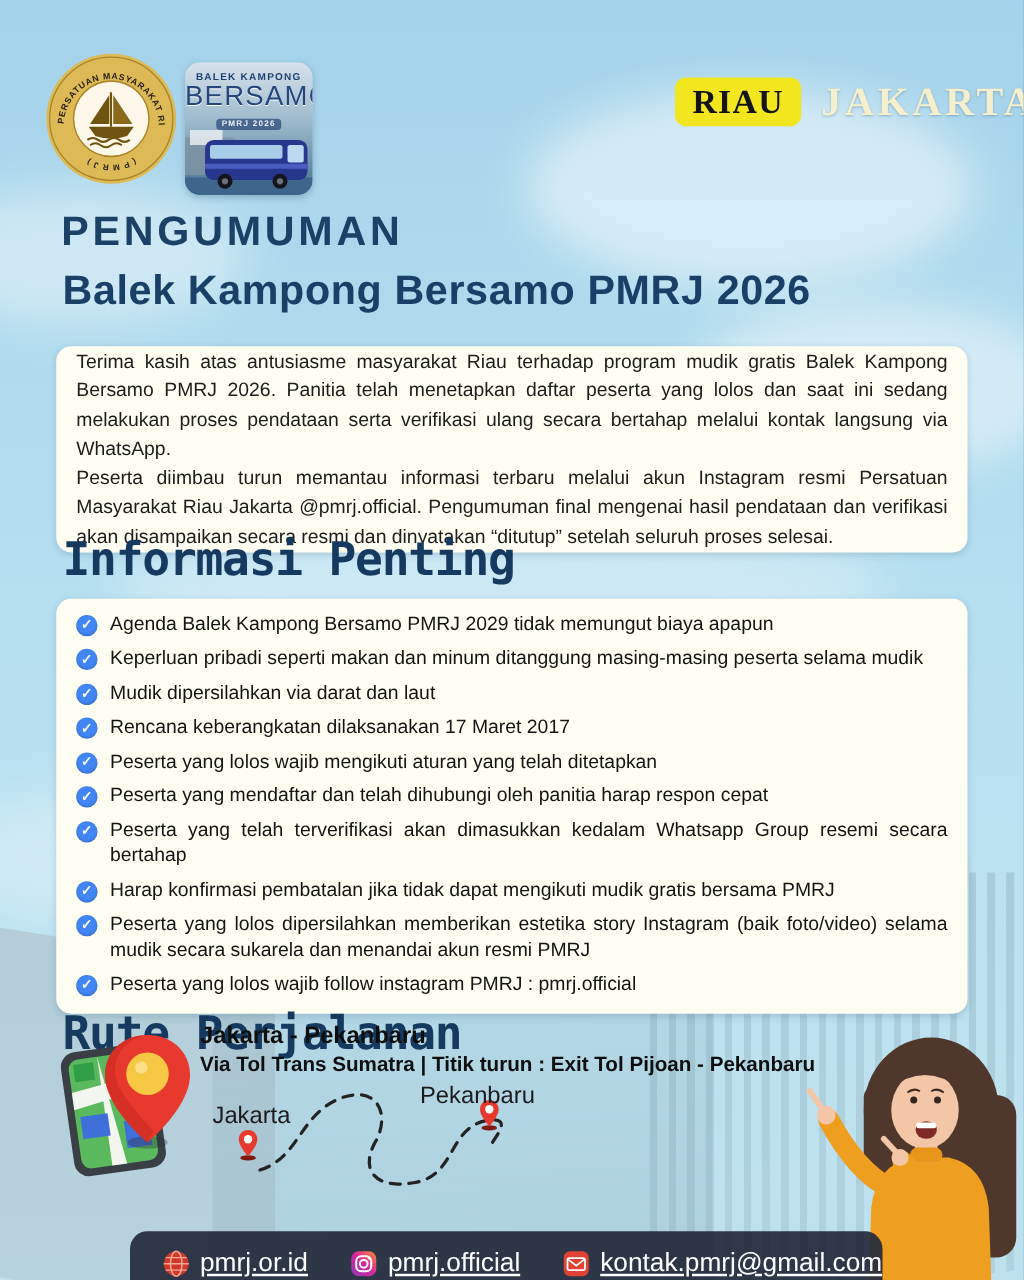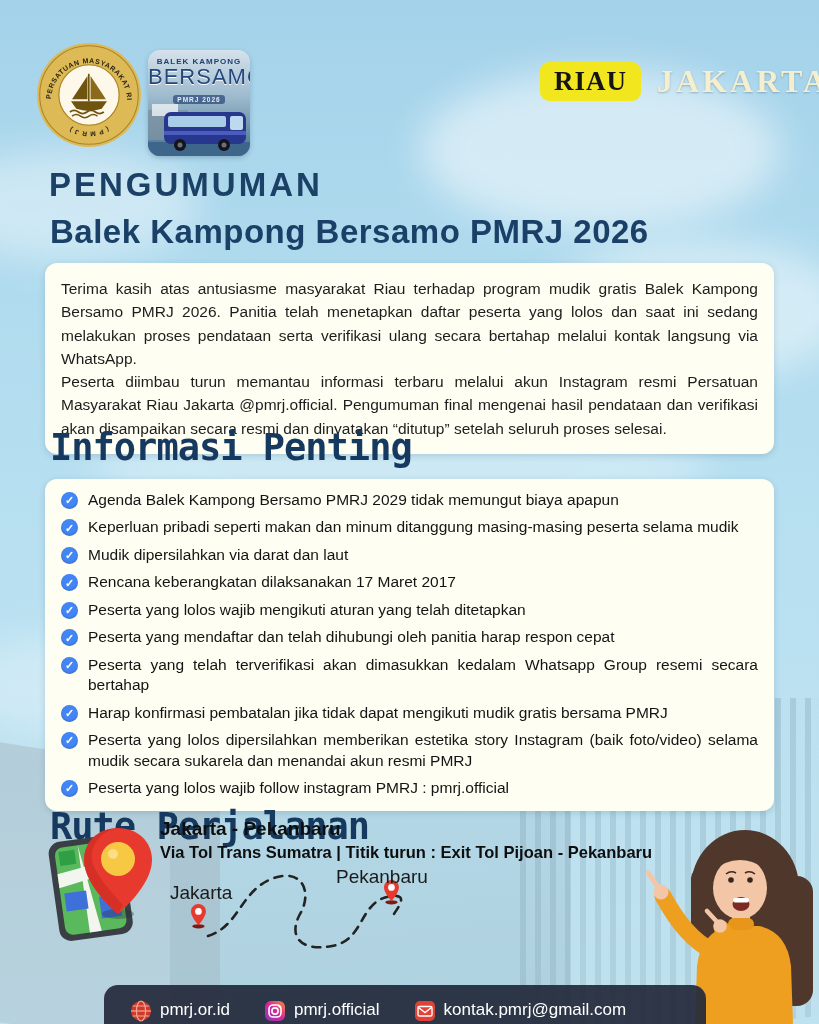--- a/index.html
+++ b/index.html
@@ -34,21 +34,21 @@
   .jakarta-text{color:#f5efce;font-weight:bold;font-size:32px;letter-spacing:3px;font-family:"Liberation Serif",serif;
     text-shadow:0 1px 2px rgba(40,80,110,.35);}
 
   
   .title-main{position:absolute;left:49px;top:166px;font-size:33px;font-weight:bold;color:#1c4166;letter-spacing:3px;}
   .title-sub{position:absolute;left:50px;top:213px;font-size:33px;font-weight:bold;color:#1a4067;letter-spacing:0.5px;}
 
   
   .card{position:absolute;left:45px;width:729px;background:#fffef2;border-radius:12px;
     box-shadow:0 2px 6px rgba(50,90,120,.20);box-sizing:border-box;}
-  .card-intro{top:263px;padding:14px 16px;font-size:15.5px;line-height:1.5;color:#1d1d1d;text-align:justify;}
+  .card-intro{top:277px;padding:1px 16px;font-size:15.5px;line-height:1.5;color:#1d1d1d;text-align:justify;}
   .card-intro p{margin:0;}
   .card-list{top:479px;padding:11px 16px 13px;}
   .info-list{list-style:none;margin:0;padding:0;}
   .info-list li{display:flex;gap:10px;align-items:flex-start;font-size:15.5px;line-height:1.32;color:#141414;
     margin:0 0 7px;text-align:justify;}
   .info-list li:last-child{margin-bottom:0;}
   .check{flex:0 0 17px;width:17px;height:17px;border-radius:50%;background:#4285f4;color:#fff;
     font-size:11px;font-weight:bold;display:flex;align-items:center;justify-content:center;margin-top:2px;
     box-shadow:inset 0 -1px 2px rgba(0,0,0,.18);}
 
@@ -64,21 +64,21 @@
   .route-map{position:absolute;left:148px;top:852px;width:372px;height:118px;}
   .route-label{position:absolute;font-size:19px;color:#1b1b1b;}
   .lbl-jakarta{left:170px;top:882px;}
   .lbl-pekanbaru{left:336px;top:866px;}
 
   .woman{position:absolute;right:-4px;bottom:0;width:190px;height:208px;z-index:5;}
 
   .footer{position:absolute;left:104px;top:985px;width:602px;height:52px;z-index:6;
     background:rgba(36,42,59,.93);border-radius:14px;display:flex;align-items:center;
     gap:34px;padding:0 26px;box-sizing:border-box;}
-  .footer-item{display:flex;gap:8px;color:#fff;font-size:17px;cursor:pointer;}
+  .footer-item{display:flex;align-items:center;gap:8px;color:#fff;font-size:21px;cursor:pointer;text-decoration:underline;}
   .footer-item svg{display:block;}
 </style>
 </head>
 <body>
 
 <div class="poster">
 
   <div class="cloud" style="left:420px;top:70px;width:360px;height:160px;opacity:.5;"></div>
   <div class="cloud" style="left:-70px;top:150px;width:270px;height:110px;opacity:.4;"></div>
   <div class="cloud" style="left:550px;top:240px;width:300px;height:140px;opacity:.45;"></div>

